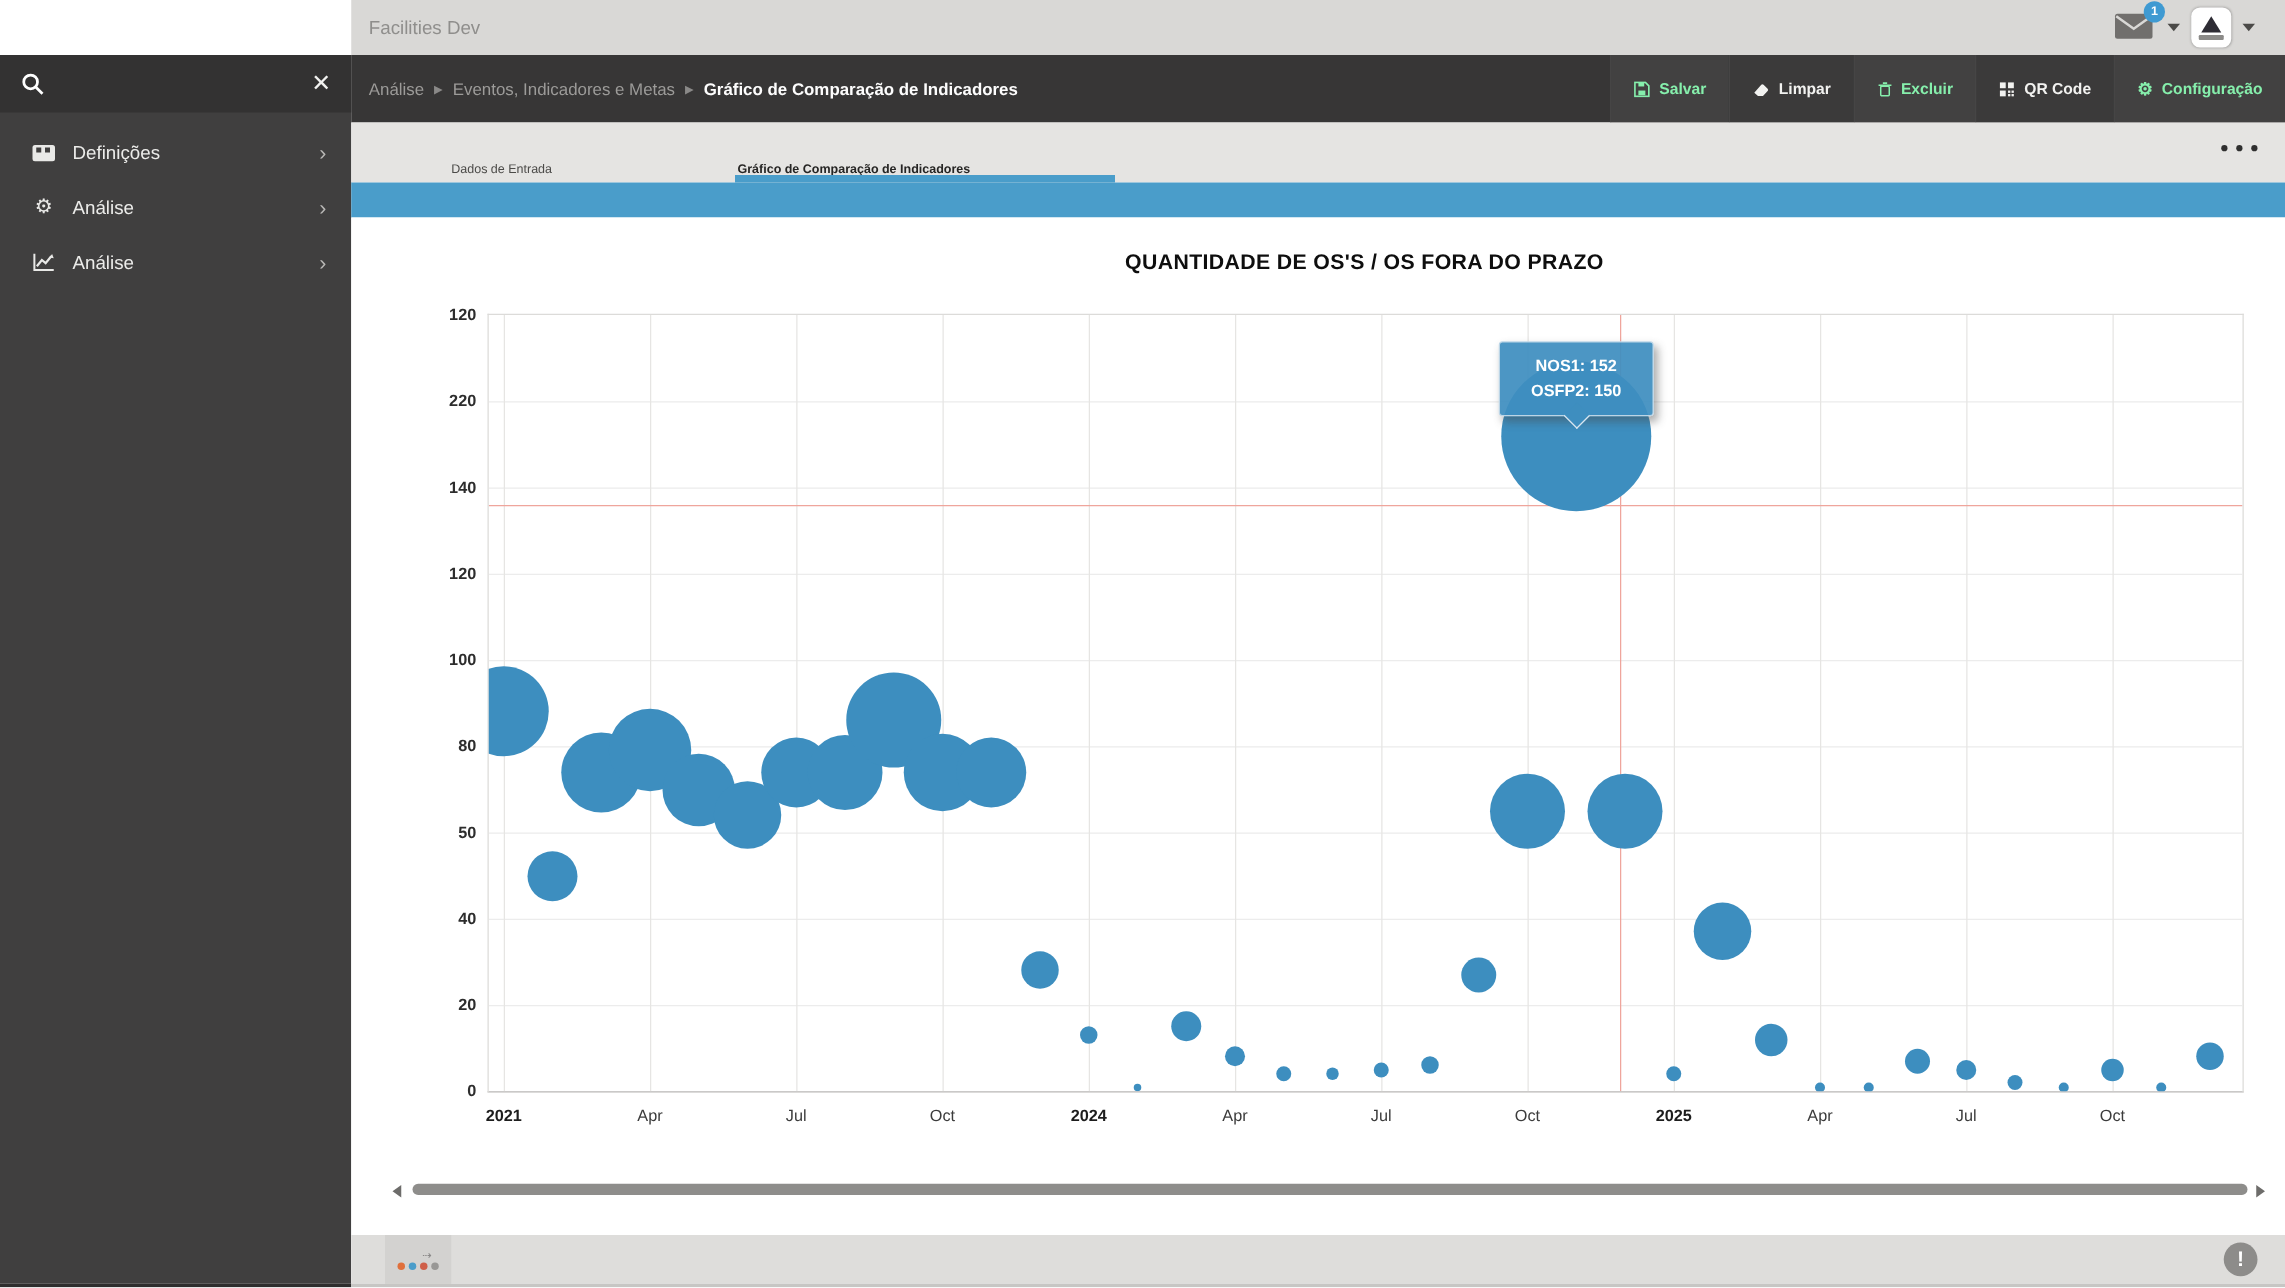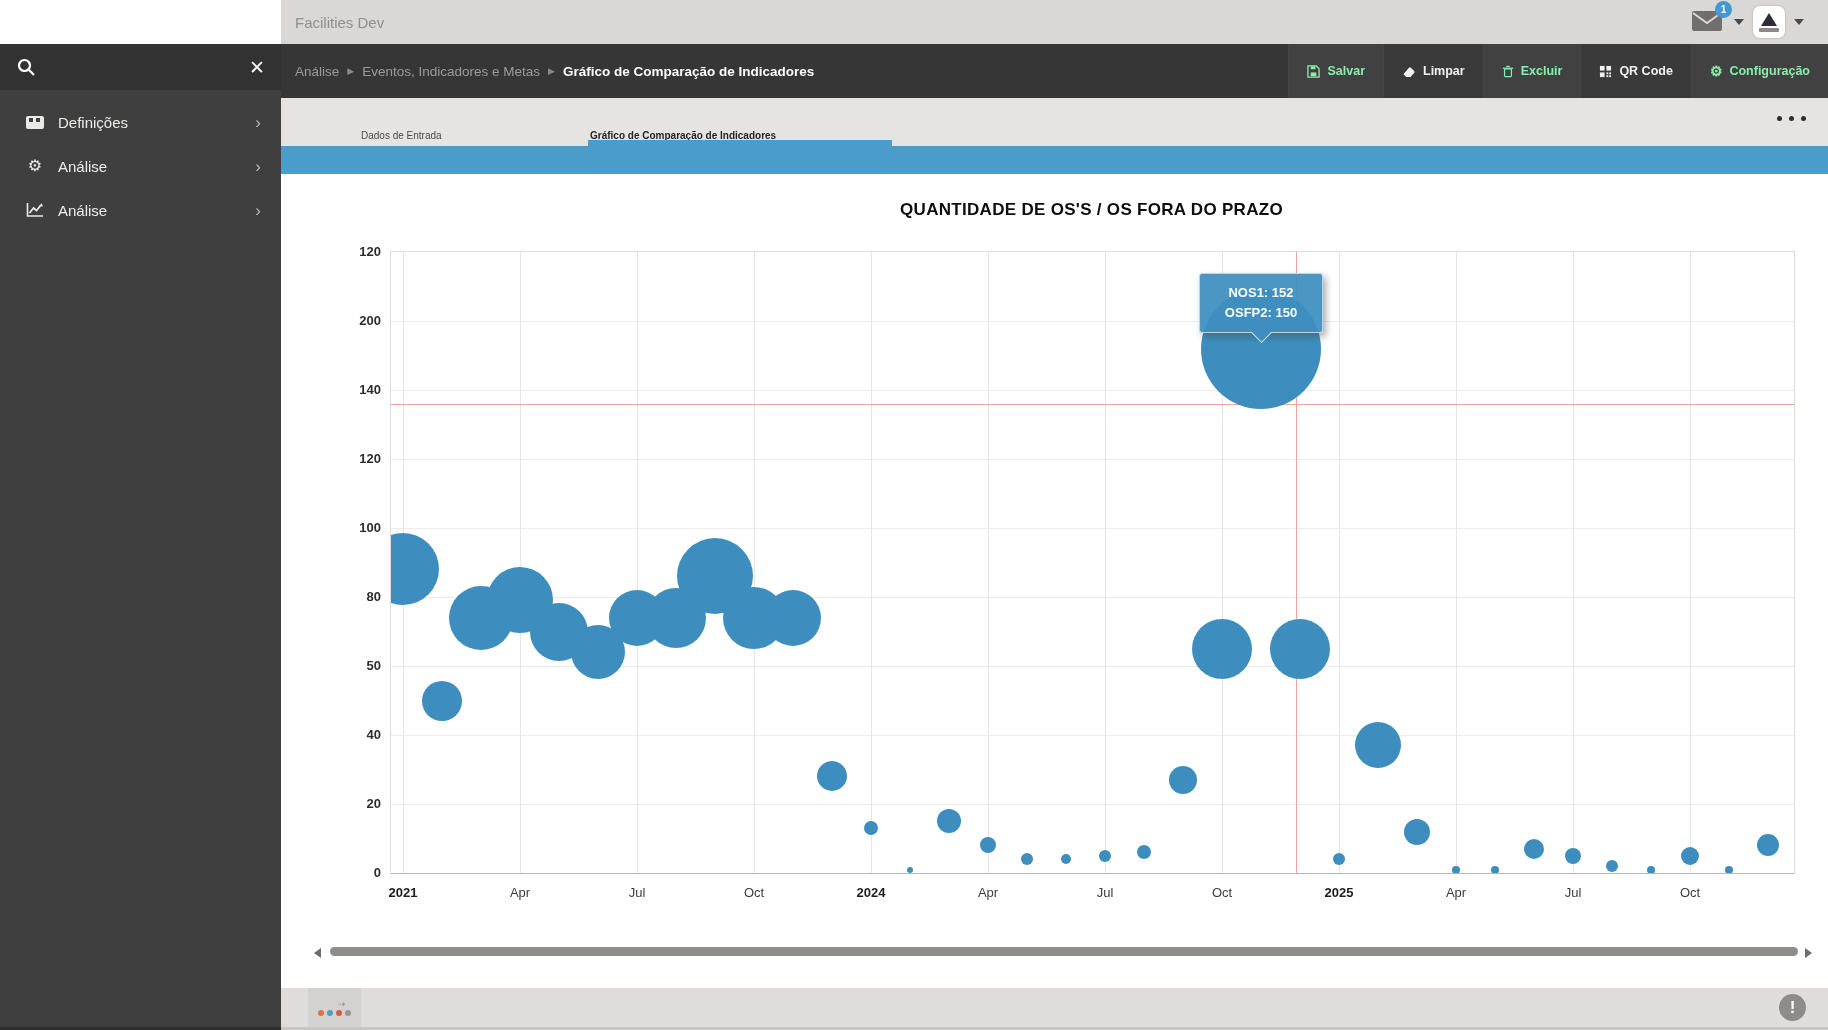--- a/index.html
+++ b/index.html
@@ -306,21 +306,21 @@
         <div>OSFP2: 150</div>
       </div>
     <div class="ytick" style="top: 613px;">0</div>
         <div class="ytick" style="top: 544px;">20</div>
         <div class="ytick" style="top: 475px;">40</div>
         <div class="ytick" style="top: 406px;">50</div>
         <div class="ytick" style="top: 337px;">80</div>
         <div class="ytick" style="top: 268px;">100</div>
         <div class="ytick" style="top: 199px;">120</div>
         <div class="ytick" style="top: 130px;">140</div>
-        <div class="ytick" style="top: 61px;">200</div>
+        <div class="ytick" style="top: 61px;">220</div>
         <div class="ytick" style="top: -8px;">120</div>
         <div class="xtick bold" style="left: -26px; top: 633px;">2021</div>
         <div class="xtick" style="left: 91px; top: 633px;">Apr</div>
         <div class="xtick" style="left: 208px; top: 633px;">Jul</div>
         <div class="xtick" style="left: 325px; top: 633px;">Oct</div>
         <div class="xtick bold" style="left: 442px; top: 633px;">2024</div>
         <div class="xtick" style="left: 559px; top: 633px;">Apr</div>
         <div class="xtick" style="left: 676px; top: 633px;">Jul</div>
         <div class="xtick" style="left: 793px; top: 633px;">Oct</div>
         <div class="xtick bold" style="left: 910px; top: 633px;">2025</div>

